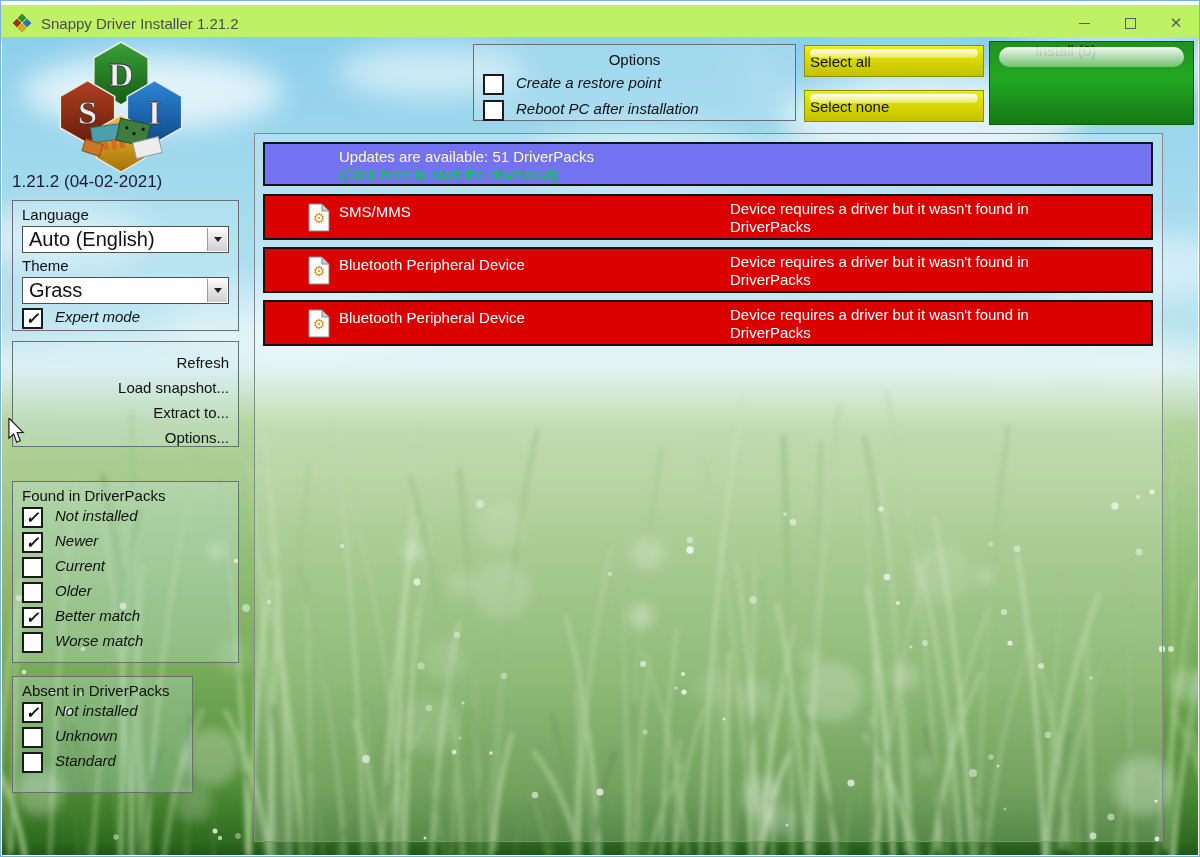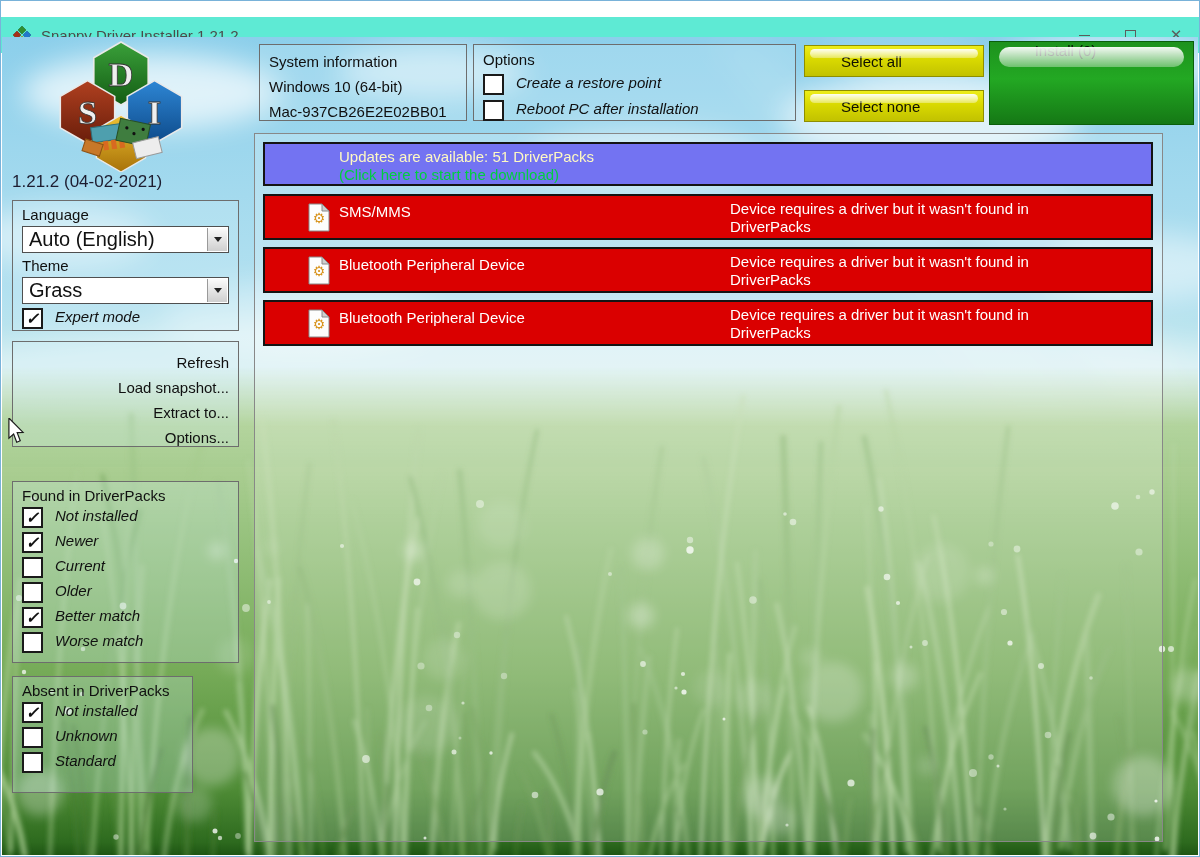--- a/index.html
+++ b/index.html
@@ -1,20 +1,20 @@
 <!DOCTYPE html>
 <html><head>
 <meta charset="utf-8">
 <style>
   html,body{margin:0;padding:0}
   body{width:1200px;height:857px;overflow:hidden;position:relative;
        font-family:"Liberation Sans",sans-serif;background:#fff;}
   .win{position:absolute;inset:0;border:1px solid #79b2d9;box-sizing:border-box;}
   
-  .titlebar{position:absolute;top:16px;left:0;right:0;height:36px;background:#5eead4;
+  .titlebar{position:absolute;top:4px;left:0;right:0;height:36px;background:#bef264;
             display:flex;align-items:center;}
   .tb-icon{margin-left:11px;width:20px;height:20px;flex:0 0 auto;}
   .tb-title{color:#4b4b4b;font-size:15px;margin-left:9px;white-space:nowrap;}
   .tb-controls{margin-left:auto;display:flex;height:100%;}
   .tb-btn{width:46px;height:100%;display:flex;align-items:center;justify-content:center;
           color:#5c5c5c;font-size:15px;cursor:default;}
   .glyph-min{width:11px;height:0;border-top:1px solid #5c5c5c;display:block;}
   .glyph-max{width:11px;height:11px;border:1px solid #5c5c5c;display:block;box-sizing:border-box;}
   
   .app{position:absolute;top:36px;left:1px;right:1px;bottom:1px;overflow:hidden;}
@@ -40,28 +40,28 @@
       display:inline-flex;align-items:center;justify-content:center;
       font-size:16px;font-weight:bold;color:#111;line-height:1;flex:0 0 auto;}
   .p-menu{left:10px;top:304px;width:227px;height:106px;padding-top:8px;text-align:right;}
   .menu-item{height:25px;line-height:25px;padding-left:12px;}
   .p-found{left:10px;top:444px;width:227px;height:182px;}
   .p-absent{left:10px;top:639px;width:181px;height:117px;}
   
   .p-sysinfo{left:257px;top:7px;width:208px;height:77px;padding-top:4px;}
   .p-sysinfo div{height:25px;line-height:25px;white-space:nowrap;}
   .p-options{left:471px;top:7px;width:323px;height:77px;padding-top:4px;}
-  .p-options .title{height:22px;line-height:22px;}
+  .p-options .title{height:22px;line-height:22px;text-align:center;}
   .p-options .cb-row{height:26px;}
   .btn{position:absolute;box-sizing:border-box;cursor:default;}
   .btn .gloss{position:absolute;left:5px;right:5px;top:3px;height:9px;border-radius:5px;
               background:linear-gradient(rgba(255,255,255,.95),rgba(255,255,255,.35));}
   .btn-yellow{background:linear-gradient(#eded1a,#d9d900 45%,#c2c200);
               border:1px solid #8e8e00;color:#101000;font-size:15px;
-              display:flex;align-items:center;padding-left:36px;}
+              display:flex;align-items:center;padding-left:5px;}
   .btn-selall{left:802px;top:8px;width:180px;height:32px;}
   .btn-selnone{left:802px;top:53px;width:180px;height:32px;}
   .btn-install{left:987px;top:4px;width:205px;height:84px;
                background:linear-gradient(#1d921d,#23a823 45%,#157815);
                border:1px solid #0b5e0b;color:#041004;font-size:15px;
                display:flex;align-items:flex-start;justify-content:center;padding-right:52px;}
   .btn-install .gloss{left:9px;right:9px;top:5px;height:20px;border-radius:10px;}
   
   .main-panel{position:absolute;left:252px;top:96px;width:909px;height:709px;
               border:1px solid #888;background:rgba(255,255,255,.20);box-sizing:border-box;}
@@ -517,25 +517,20 @@
       <div class="cb-row">
         <span class="cb"></span>
         <span>Unknown</span>
       </div>
       <div class="cb-row">
         <span class="cb"></span>
         <span>Standard</span>
       </div>
     </div>
 
-    <div class="panel p-sysinfo">
-      <div>System information</div>
-      <div>Windows 10 (64-bit)</div>
-      <div>Mac-937CB26E2E02BB01</div>
-    </div>
 
     <div class="panel p-options">
       <div class="title">Options</div>
       <div class="cb-row">
         <span class="cb"></span>
         <span>Create a restore point</span>
       </div>
       <div class="cb-row">
         <span class="cb"></span>
         <span>Reboot PC after installation</span>

